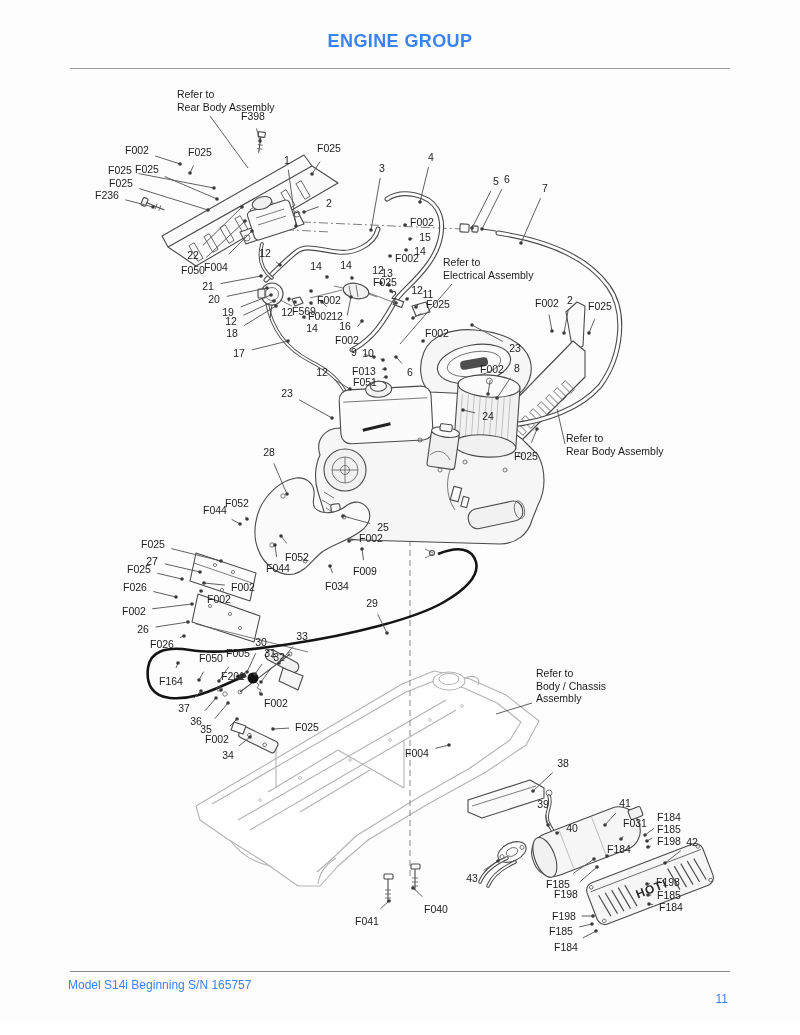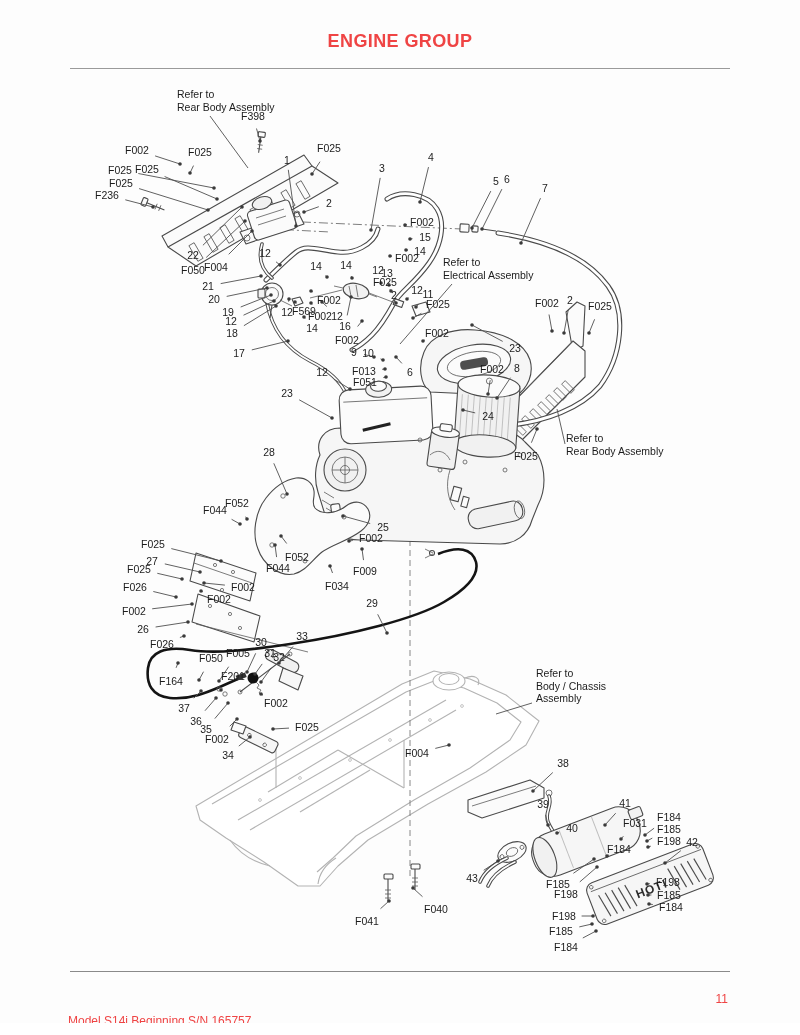--- a/index.html
+++ b/index.html
@@ -1,23 +1,23 @@
 <!DOCTYPE html>
 <html><head>
 <meta charset="utf-8">
 <style>
   html,body{margin:0;padding:0;background:#ffffff;}
   .page{position:relative;width:800px;height:1023px;background:#fdfdfd;overflow:hidden;
-        font-family:"Liberation Sans",sans-serif;color:#ef4444;}
+        font-family:"Liberation Sans",sans-serif;color:#3b82f6;}
   .title{position:absolute;top:31px;left:0;width:800px;text-align:center;
          font-size:18px;font-weight:700;letter-spacing:.4px;}
   .rule{position:absolute;left:70px;width:660px;height:1px;background:#9a9a9a;}
   .rule-top{top:68px;}
   .rule-bottom{top:971px;background:#8a8a8a;}
-  .footer{position:absolute;left:68px;top:977px;font-size:12px;line-height:16px;margin-top:36px;}
+  .footer{position:absolute;left:68px;top:977px;font-size:12px;line-height:16px;}
   .footer sup{font-size:8px;}
   .pagenum{position:absolute;top:992px;right:72px;font-size:12px;}
   svg.diagram{position:absolute;left:0;top:0;}
   .lbl{font-family:"Liberation Sans",sans-serif;font-size:10.5px;fill:#1c1c1c;}
   .ldr{stroke:#4f4f4f;stroke-width:0.9;}
   .dot{fill:#3a3a3a;}
   .ln{stroke:#4a4a4a;stroke-width:1.1;fill:none;stroke-linejoin:round;}
   .fw{fill:#fbfbfb;}
   .fg{fill:#f1f1f1;}
   .f2{fill:#f6f6f6;}

